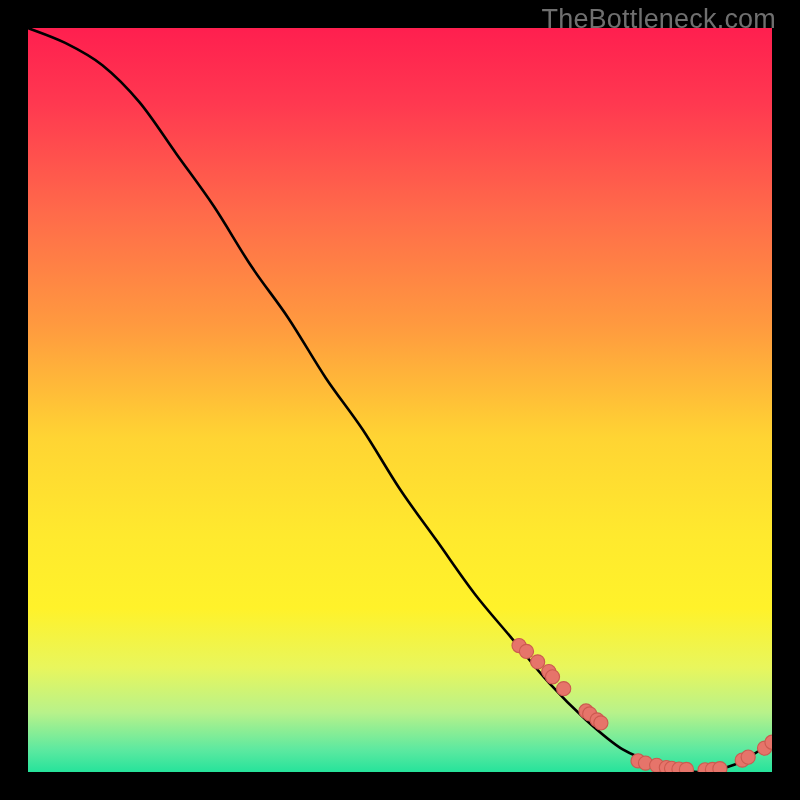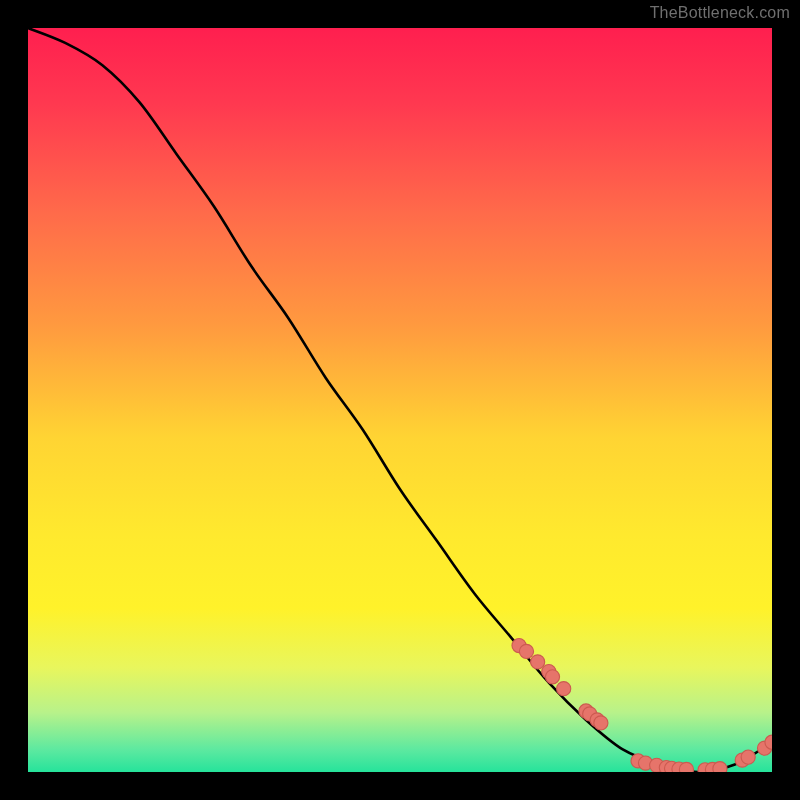--- a/index.html
+++ b/index.html
@@ -13,23 +13,23 @@
   }
   .frame {
     position: relative;
     width: 800px;
     height: 800px;
     background: #000;
   }
   .watermark {
     position: absolute;
     top: 4px;
-    right: 10px;
+    right: 24px;
     color: #6f6f6f;
-    font-size: 16px;
+    font-size: 27px;
     letter-spacing: 0.2px;
     font-weight: 400;
   }
   .plot-area {
     position: absolute;
     left: 28px;
     top: 28px;
     width: 744px;
     height: 744px;
   }

